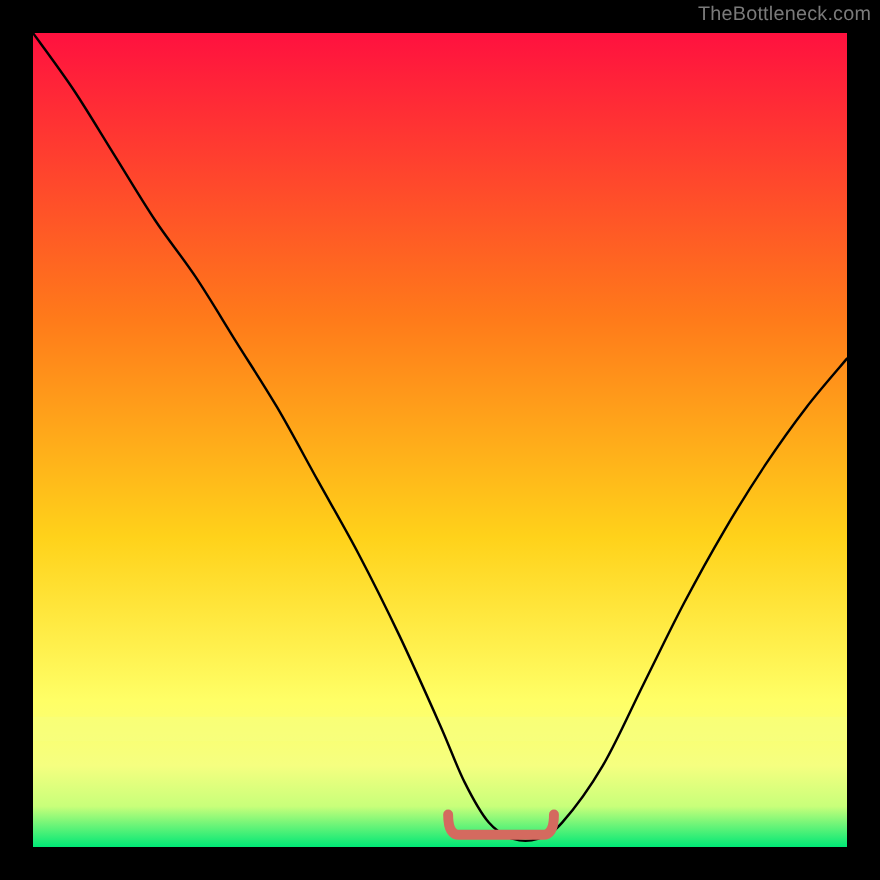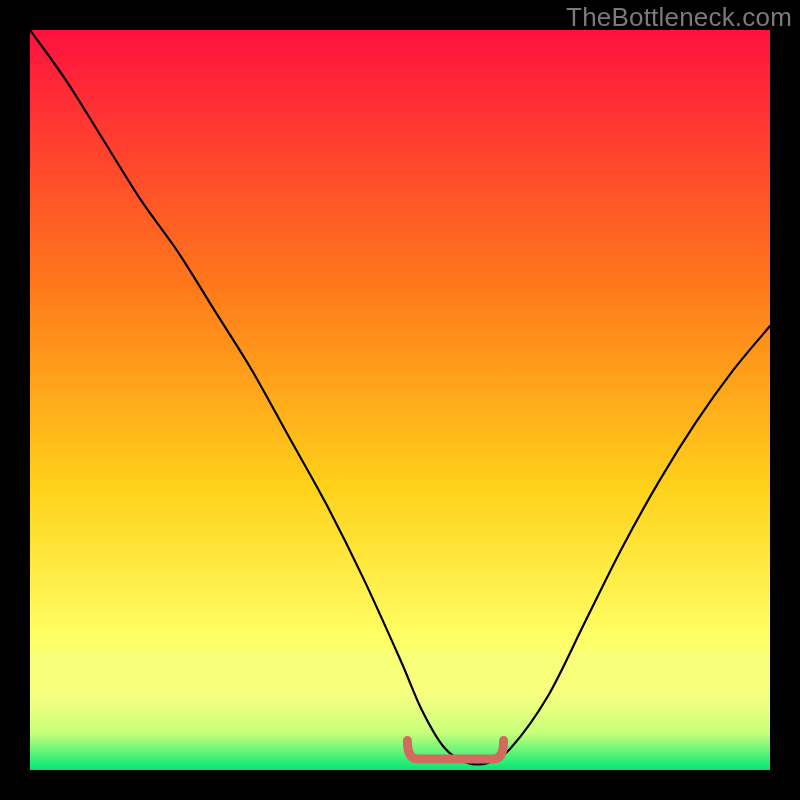--- a/index.html
+++ b/index.html
@@ -3,21 +3,21 @@
 <meta charset="utf-8">
 <style>
   * { margin: 0; padding: 0; box-sizing: border-box; }
   html, body { width: 800px; height: 800px; background: #000; overflow: hidden; }
   .wrap { position: relative; width: 800px; height: 800px; background: #000; }
   .watermark {
     position: absolute;
     top: 2px; right: 8px;
     color: #7a7a7a;
     font-family: Arial, Helvetica, sans-serif;
-    font-size: 26px;
+    font-size: 18px;
     font-weight: 500;
     letter-spacing: 0.2px;
     z-index: 5;
   }
   .plot {
     position: absolute;
     left: 30px; top: 30px;
     width: 740px; height: 740px;
   }
   .plot svg { display: block; }

